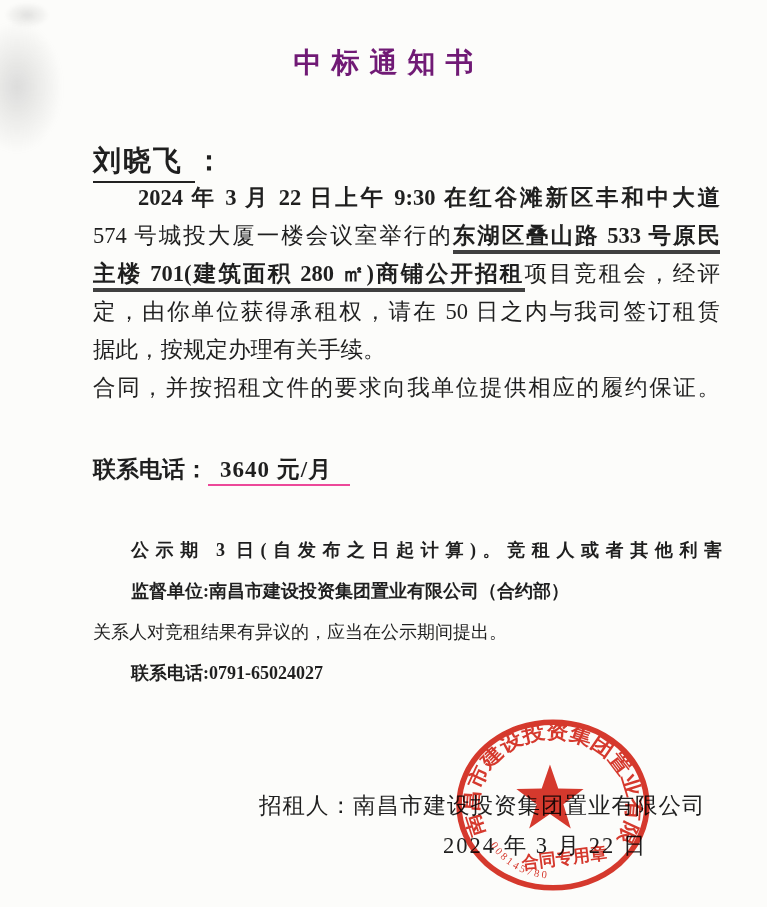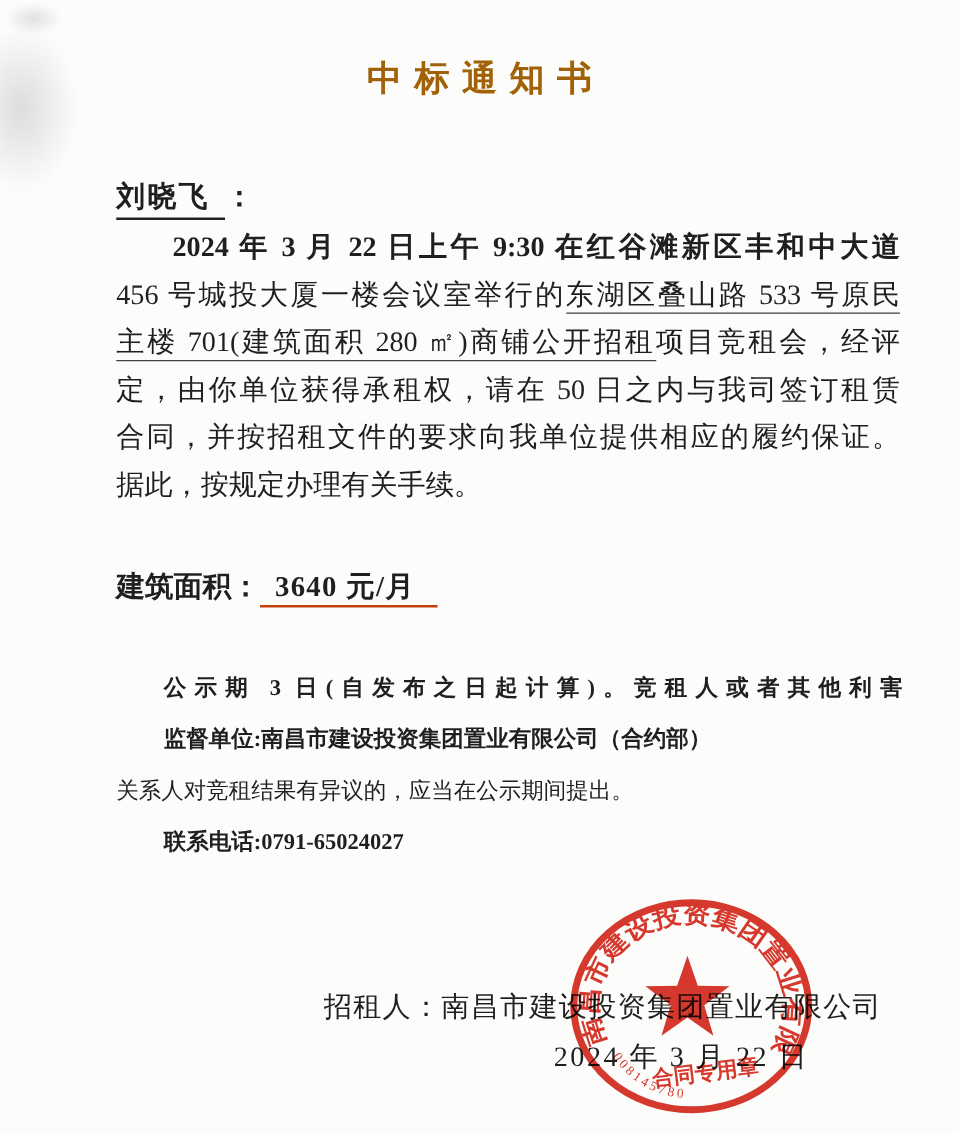--- a/index.html
+++ b/index.html
@@ -22,52 +22,52 @@
     left:4px;top:2px;width:46px;height:26px;
     background:radial-gradient(ellipse at center, rgba(120,120,120,.20) 0%, rgba(150,150,150,0) 70%);
     filter:blur(1px);
   }
 
   .doc-title{
     position:absolute;left:0;top:44px;width:100%;
     text-align:center;
     font-size:28px;font-weight:700;letter-spacing:10px;
     text-indent:10px; 
-    color:#a16207;
+    color:#701a75;
   }
 
   .salutation{
     position:absolute;left:93px;top:142px;
-    font-size:23px;font-weight:700;letter-spacing:2px;
+    font-size:28px;font-weight:700;letter-spacing:2px;
   }
   .salutation .name{
     border-bottom:2.5px solid #222;
     padding-right:12px;padding-bottom:1px;
     display:inline-block;
   }
 
   .para1{
     position:absolute;left:93px;top:179px;width:627px;
     font-size:22.5px;
   }
   .para1 .ln{height:38px;line-height:38px;white-space:nowrap;}
   .jline{text-align:justify;text-align-last:justify;white-space:normal !important;}
   .indent{padding-left:45px;font-weight:bold;}
   .emph{
-    font-weight:400;
-    border-bottom:1px solid #404040;
+    font-weight:700;
+    border-bottom:4px solid #404040;
     padding-bottom:2px;
   }
 
   .result-line{
     position:absolute;left:93px;top:451px;height:38px;line-height:38px;
     font-size:23px;font-weight:700;
   }
   .result-line .value{
-    border-bottom:2px solid #c2410c;
+    border-bottom:2px solid #ec4899;
     padding:0 18px 2px 12px;
     letter-spacing:1px;
   }
 
   .notice{
     position:absolute;left:93px;top:530px;width:629px;
     font-size:18px;
   }
   .notice .ln{height:41px;line-height:41px;white-space:nowrap;}
   .notice .indent{padding-left:38px;}
@@ -94,28 +94,28 @@
 
   <div class="smudge smudge-tl"></div>
   <div class="smudge smudge-tl2"></div>
 
   <div class="doc-title">中标通知书</div>
 
   <div class="salutation"><span class="name">刘晓飞</span><span>：</span></div>
 
   <div class="para1">
     <div class="ln jline indent"><span>2024 年 3 月 22 日上午 9:30 在红谷滩新区丰和中大道</span></div>
-    <div class="ln jline"><span>456 号城投大厦一楼会议室举行的</span><span class="emph">东湖区叠山路 533 号原民</span></div>
+    <div class="ln jline"><span>574 号城投大厦一楼会议室举行的</span><span class="emph">东湖区叠山路 533 号原民</span></div>
     <div class="ln jline"><span class="emph">主楼 701(建筑面积 280 ㎡)商铺公开招租</span><span>项目竞租会，经评</span></div>
     <div class="ln jline"><span>定，由你单位获得承租权，请在 50 日之内与我司签订租赁</span></div>
+    <div class="ln"><span>据此，按规定办理有关手续。</span></div>
     <div class="ln jline"><span>合同，并按招租文件的要求向我单位提供相应的履约保证。</span></div>
-    <div class="ln"><span>据此，按规定办理有关手续。</span></div>
   </div>
 
-  <div class="result-line"><span>建筑面积：</span><span class="value">3640 元/月</span></div>
+  <div class="result-line"><span>联系电话：</span><span class="value">3640 元/月</span></div>
 
   <div class="notice">
     <div class="ln jline indent"><span>公示期 3 日(自发布之日起计算)。竞租人或者其他利害</span></div>
     <div class="ln indent"><span>监督单位:南昌市建设投资集团置业有限公司（合约部）</span></div>
     <div class="ln"><span>关系人对竞租结果有异议的，应当在公示期间提出。</span></div>
     <div class="ln indent"><span>联系电话:0791-65024027</span></div>
   </div>
 
   <div class="footer-lessor"><span>招租人：</span><span>南昌市建设投资集团置业有限公司</span></div>
 

